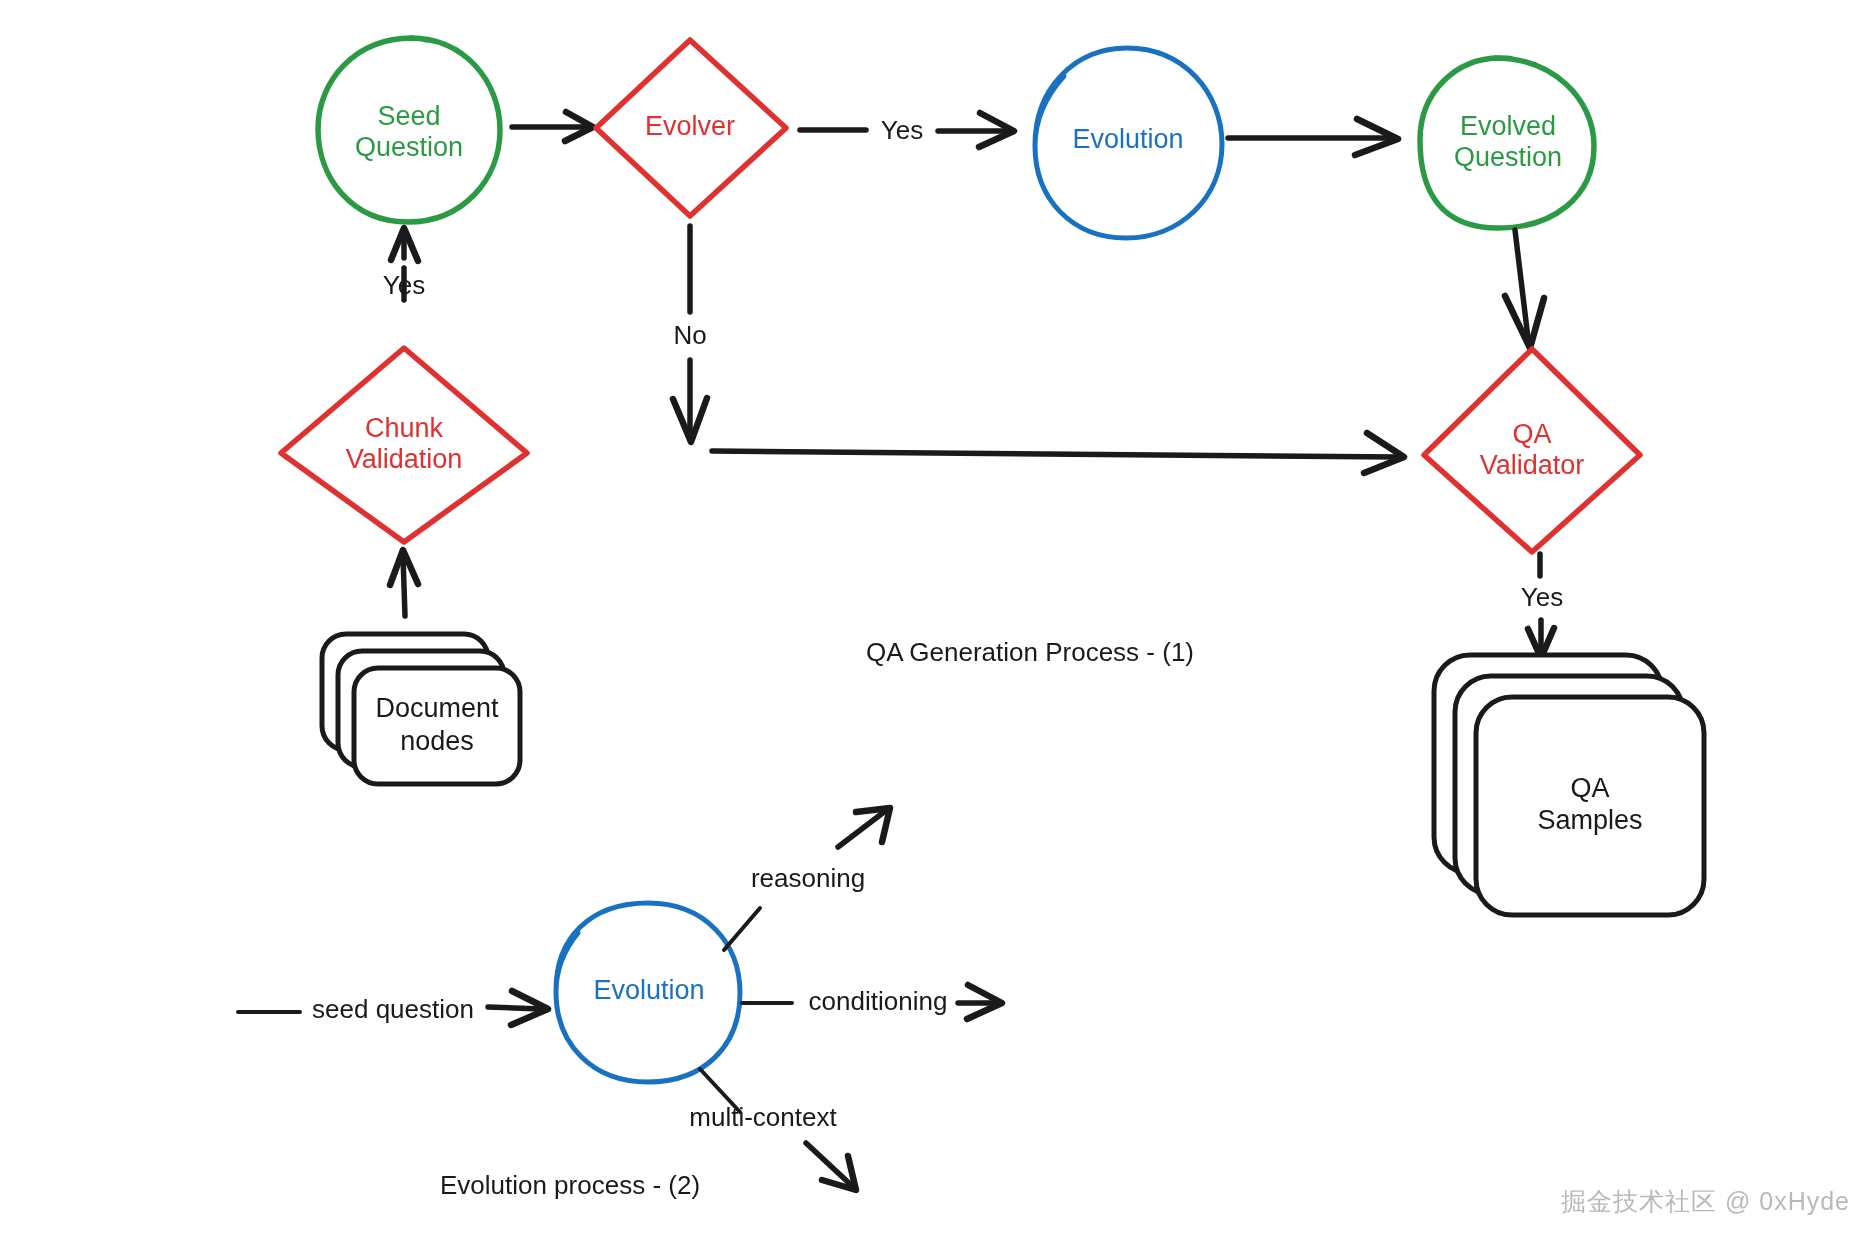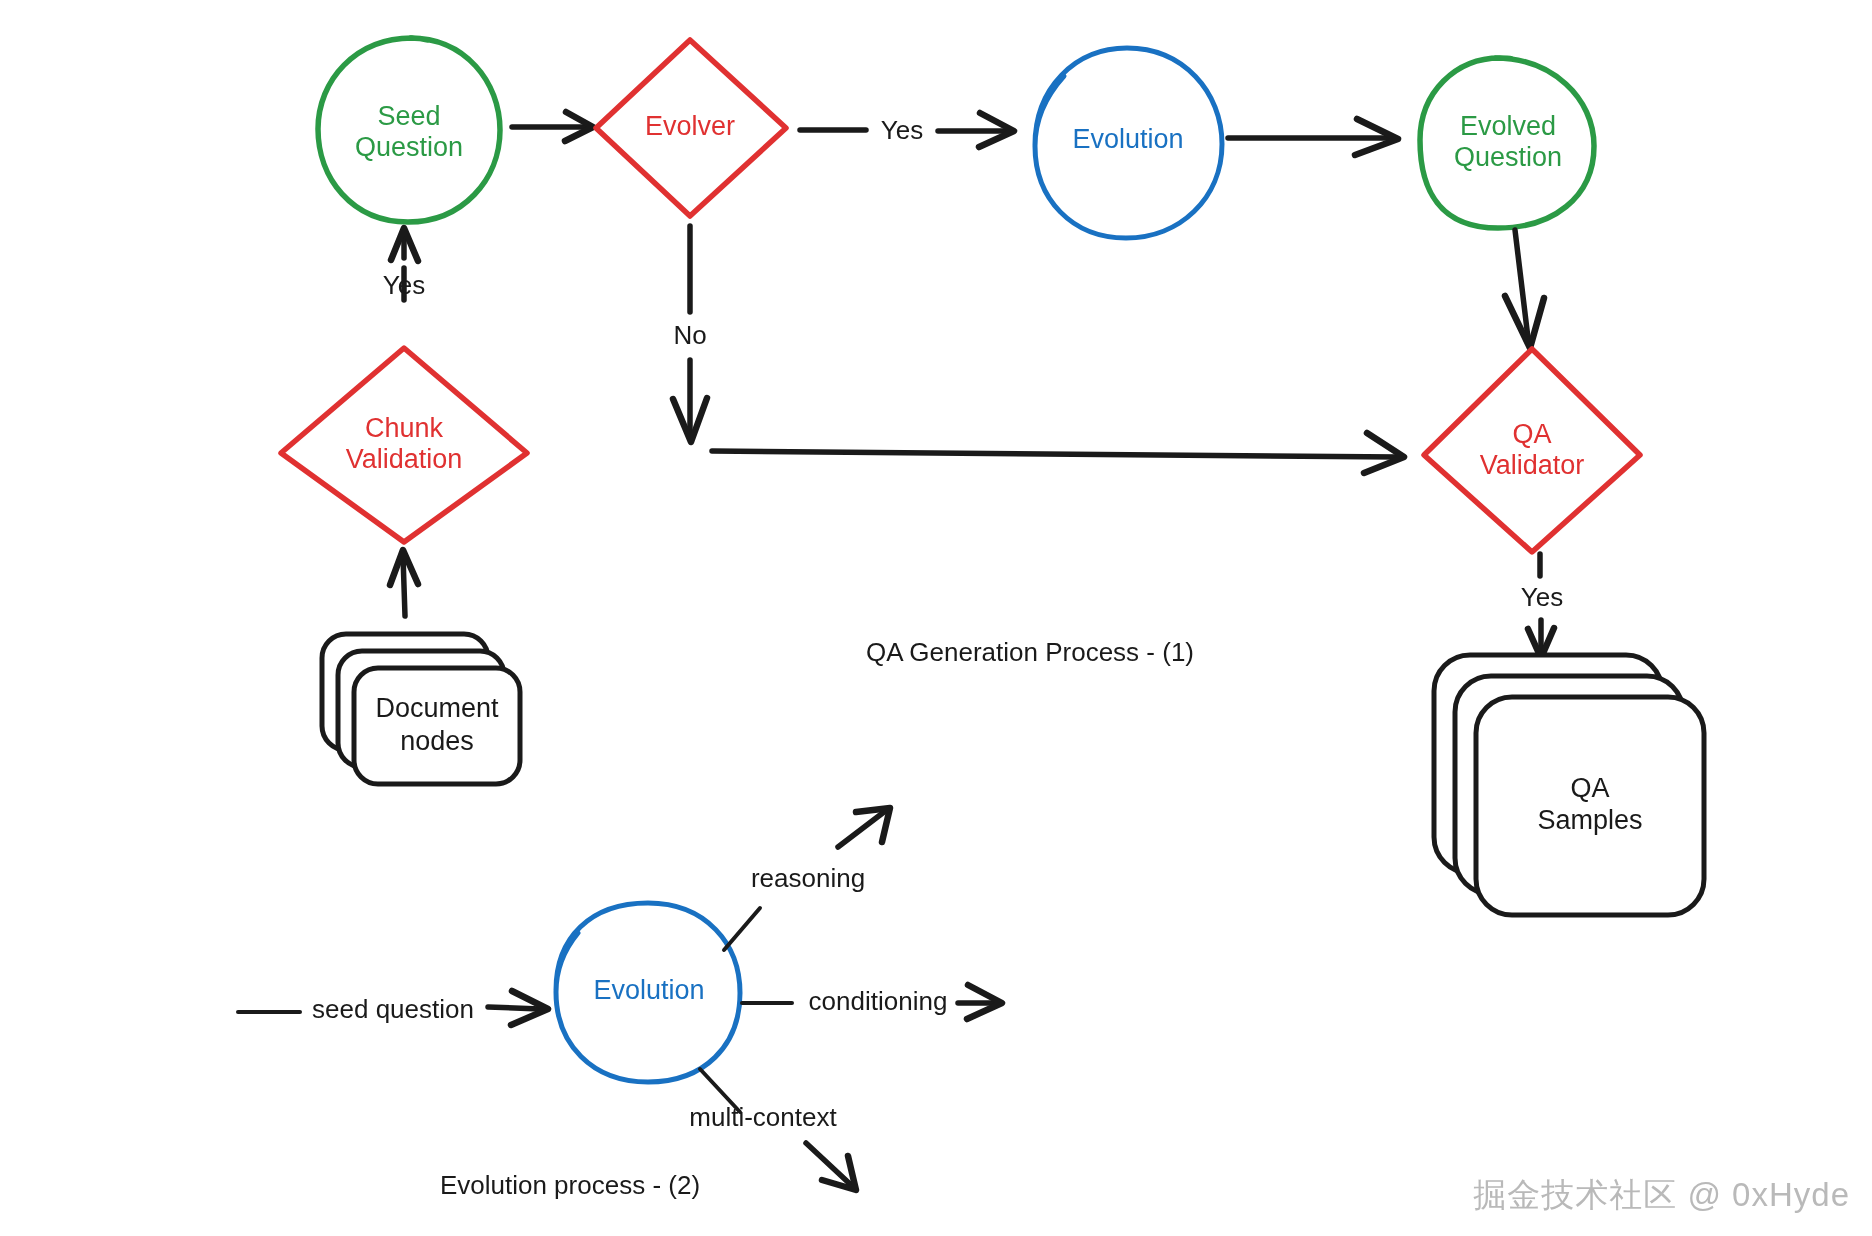--- a/index.html
+++ b/index.html
@@ -49,21 +49,21 @@
   .stroke-blue  { stroke: #1971c2; fill: none; stroke-width: 5.0; stroke-linecap: round; stroke-linejoin: round; }
   .doc-box      { stroke: #1a1a1a; fill: #ffffff; stroke-width: 5.0; stroke-linecap: round; stroke-linejoin: round; }
   .arrow-line   { stroke: #1a1a1a; fill: none; stroke-width: 5.5; stroke-linecap: round; stroke-linejoin: round; }
   .arrow-head   { stroke: #1a1a1a; fill: none; stroke-width: 6.5; stroke-linecap: round; stroke-linejoin: round; }
   .thin-line    { stroke: #1a1a1a; fill: none; stroke-width: 4.0; stroke-linecap: round; stroke-linejoin: round; }
   #watermark {
     position: absolute;
     right: 22px;
     bottom: 18px;
     font-family: "Liberation Sans", sans-serif;
-    font-size: 33px;
+    font-size: 25px;
     color: #b9b9b9;
     letter-spacing: 1px;
     white-space: nowrap;
   }
 </style>
 </head>
 <body>
 
 <svg id="canvas" viewBox="0 0 1872 1236" xmlns="http://www.w3.org/2000/svg">
 

